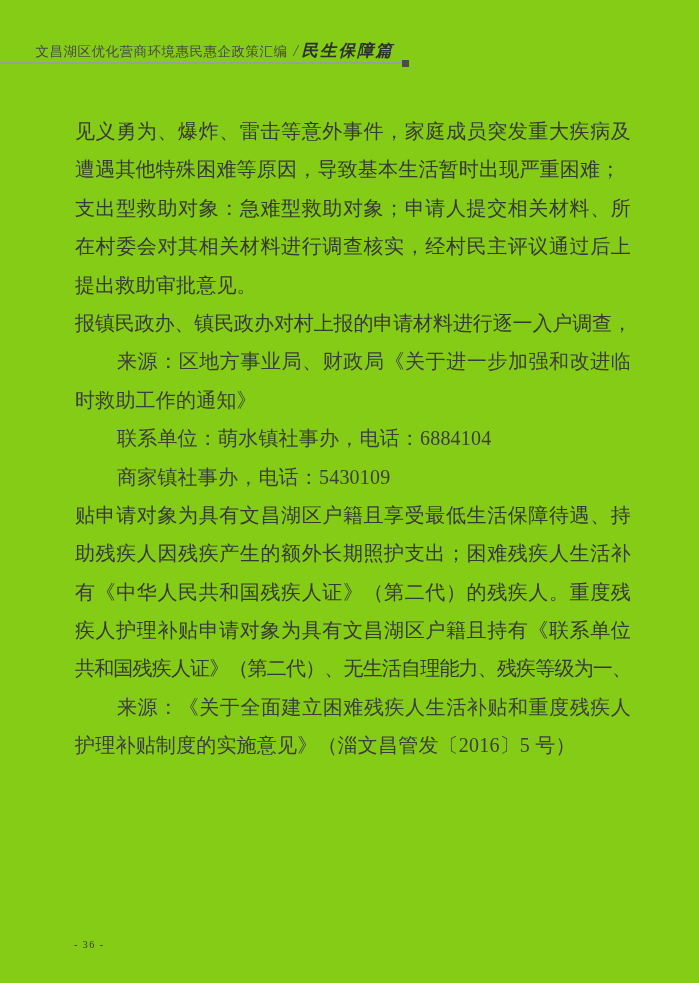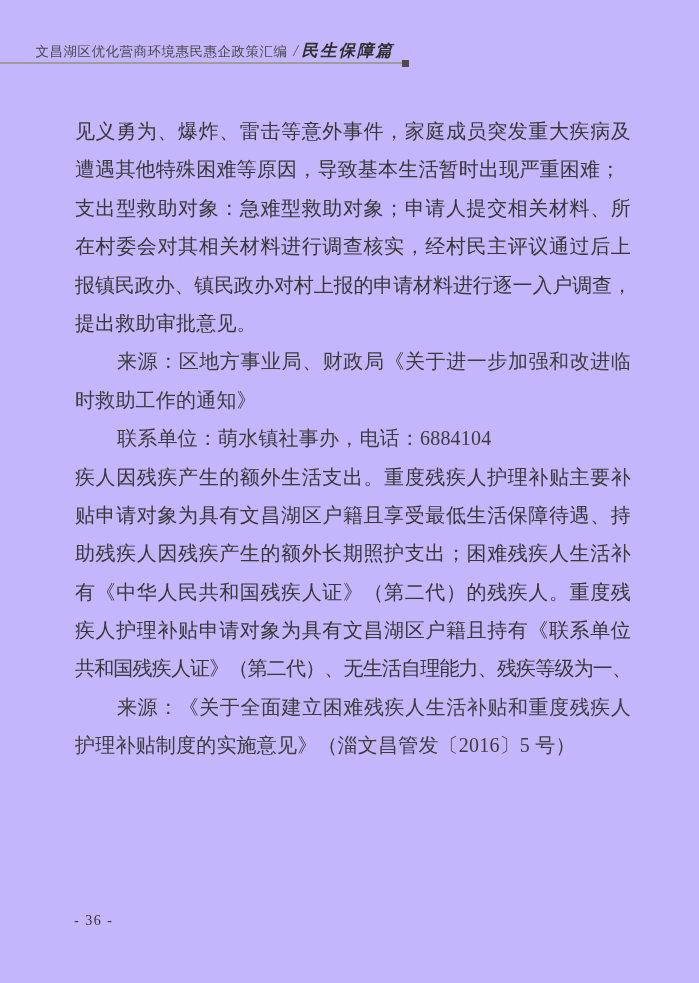--- a/index.html
+++ b/index.html
@@ -4,21 +4,21 @@
 <style>
   html, body {
     margin: 0;
     padding: 0;
     background: #e8e8e8;
   }
   .doc {
     position: relative;
     width: 699px;
     height: 983px;
-    background: #c4b5fd;
+    background: #84cc16;
     font-family: "Liberation Serif", "DejaVu Serif", serif;
     color: #383838;
     overflow: hidden;
   }
 
   
   .hdr-text {
     position: absolute;
     left: 0;
     top: 40px;
@@ -91,22 +91,22 @@
     box-sizing: border-box;
   }
   .line.src {
     color: #3d3d3d;
   }
 
   
   .page-num {
     position: absolute;
     left: 74px;
-    top: 913px;
-    font-size: 14px;
+    top: 939px;
+    font-size: 10px;
     letter-spacing: 1.5px;
     color: #333333;
   }
 </style>
 </head>
 <body>
 
 <div class="doc">
 
   <div class="hdr-text">
@@ -115,26 +115,26 @@
 
   <div class="hdr-rule">
     <span class="sq"></span>
   </div>
 
   <div class="body-text">
       <div class="line body j">见义勇为、爆炸、雷击等意外事件，家庭成员突发重大疾病及</div>
       <div class="line body">遭遇其他特殊困难等原因，导致基本生活暂时出现严重困难；</div>
       <div class="line body j">支出型救助对象：急难型救助对象；申请人提交相关材料、所</div>
       <div class="line body j">在村委会对其相关材料进行调查核实，经村民主评议通过后上</div>
+      <div class="line body">提出救助审批意见。</div>
       <div class="line body j tight">报镇民政办、镇民政办对村上报的申请材料进行逐一入户调查，</div>
-      <div class="line body">提出救助审批意见。</div>
       <div class="line src indent j">来源：区地方事业局、财政局《关于进一步加强和改进临</div>
       <div class="line src">时救助工作的通知》</div>
       <div class="line src indent">联系单位：萌水镇社事办，电话：6884104</div>
-      <div class="line body j">疾人因残疾产生的额外生活支出。重度残疾人护理补贴主要补</div>
+      <div class="line src indent">商家镇社事办，电话：5430109</div>
       <div class="line body j">贴申请对象为具有文昌湖区户籍且享受最低生活保障待遇、持</div>
       <div class="line body j">助残疾人因残疾产生的额外长期照护支出；困难残疾人生活补</div>
       <div class="line body j">有《中华人民共和国残疾人证》（第二代）的残疾人。重度残</div>
       <div class="line body j">疾人护理补贴申请对象为具有文昌湖区户籍且持有《联系单位</div>
       <div class="line body j tight">共和国残疾人证》（第二代）、无生活自理能力、残疾等级为一、</div>
       <div class="line src indent j">来源：《关于全面建立困难残疾人生活补贴和重度残疾人</div>
       <div class="line src">护理补贴制度的实施意见》（淄文昌管发〔2016〕5 号）</div>
     </div>
 
   <div class="page-num">- 36 -</div>

